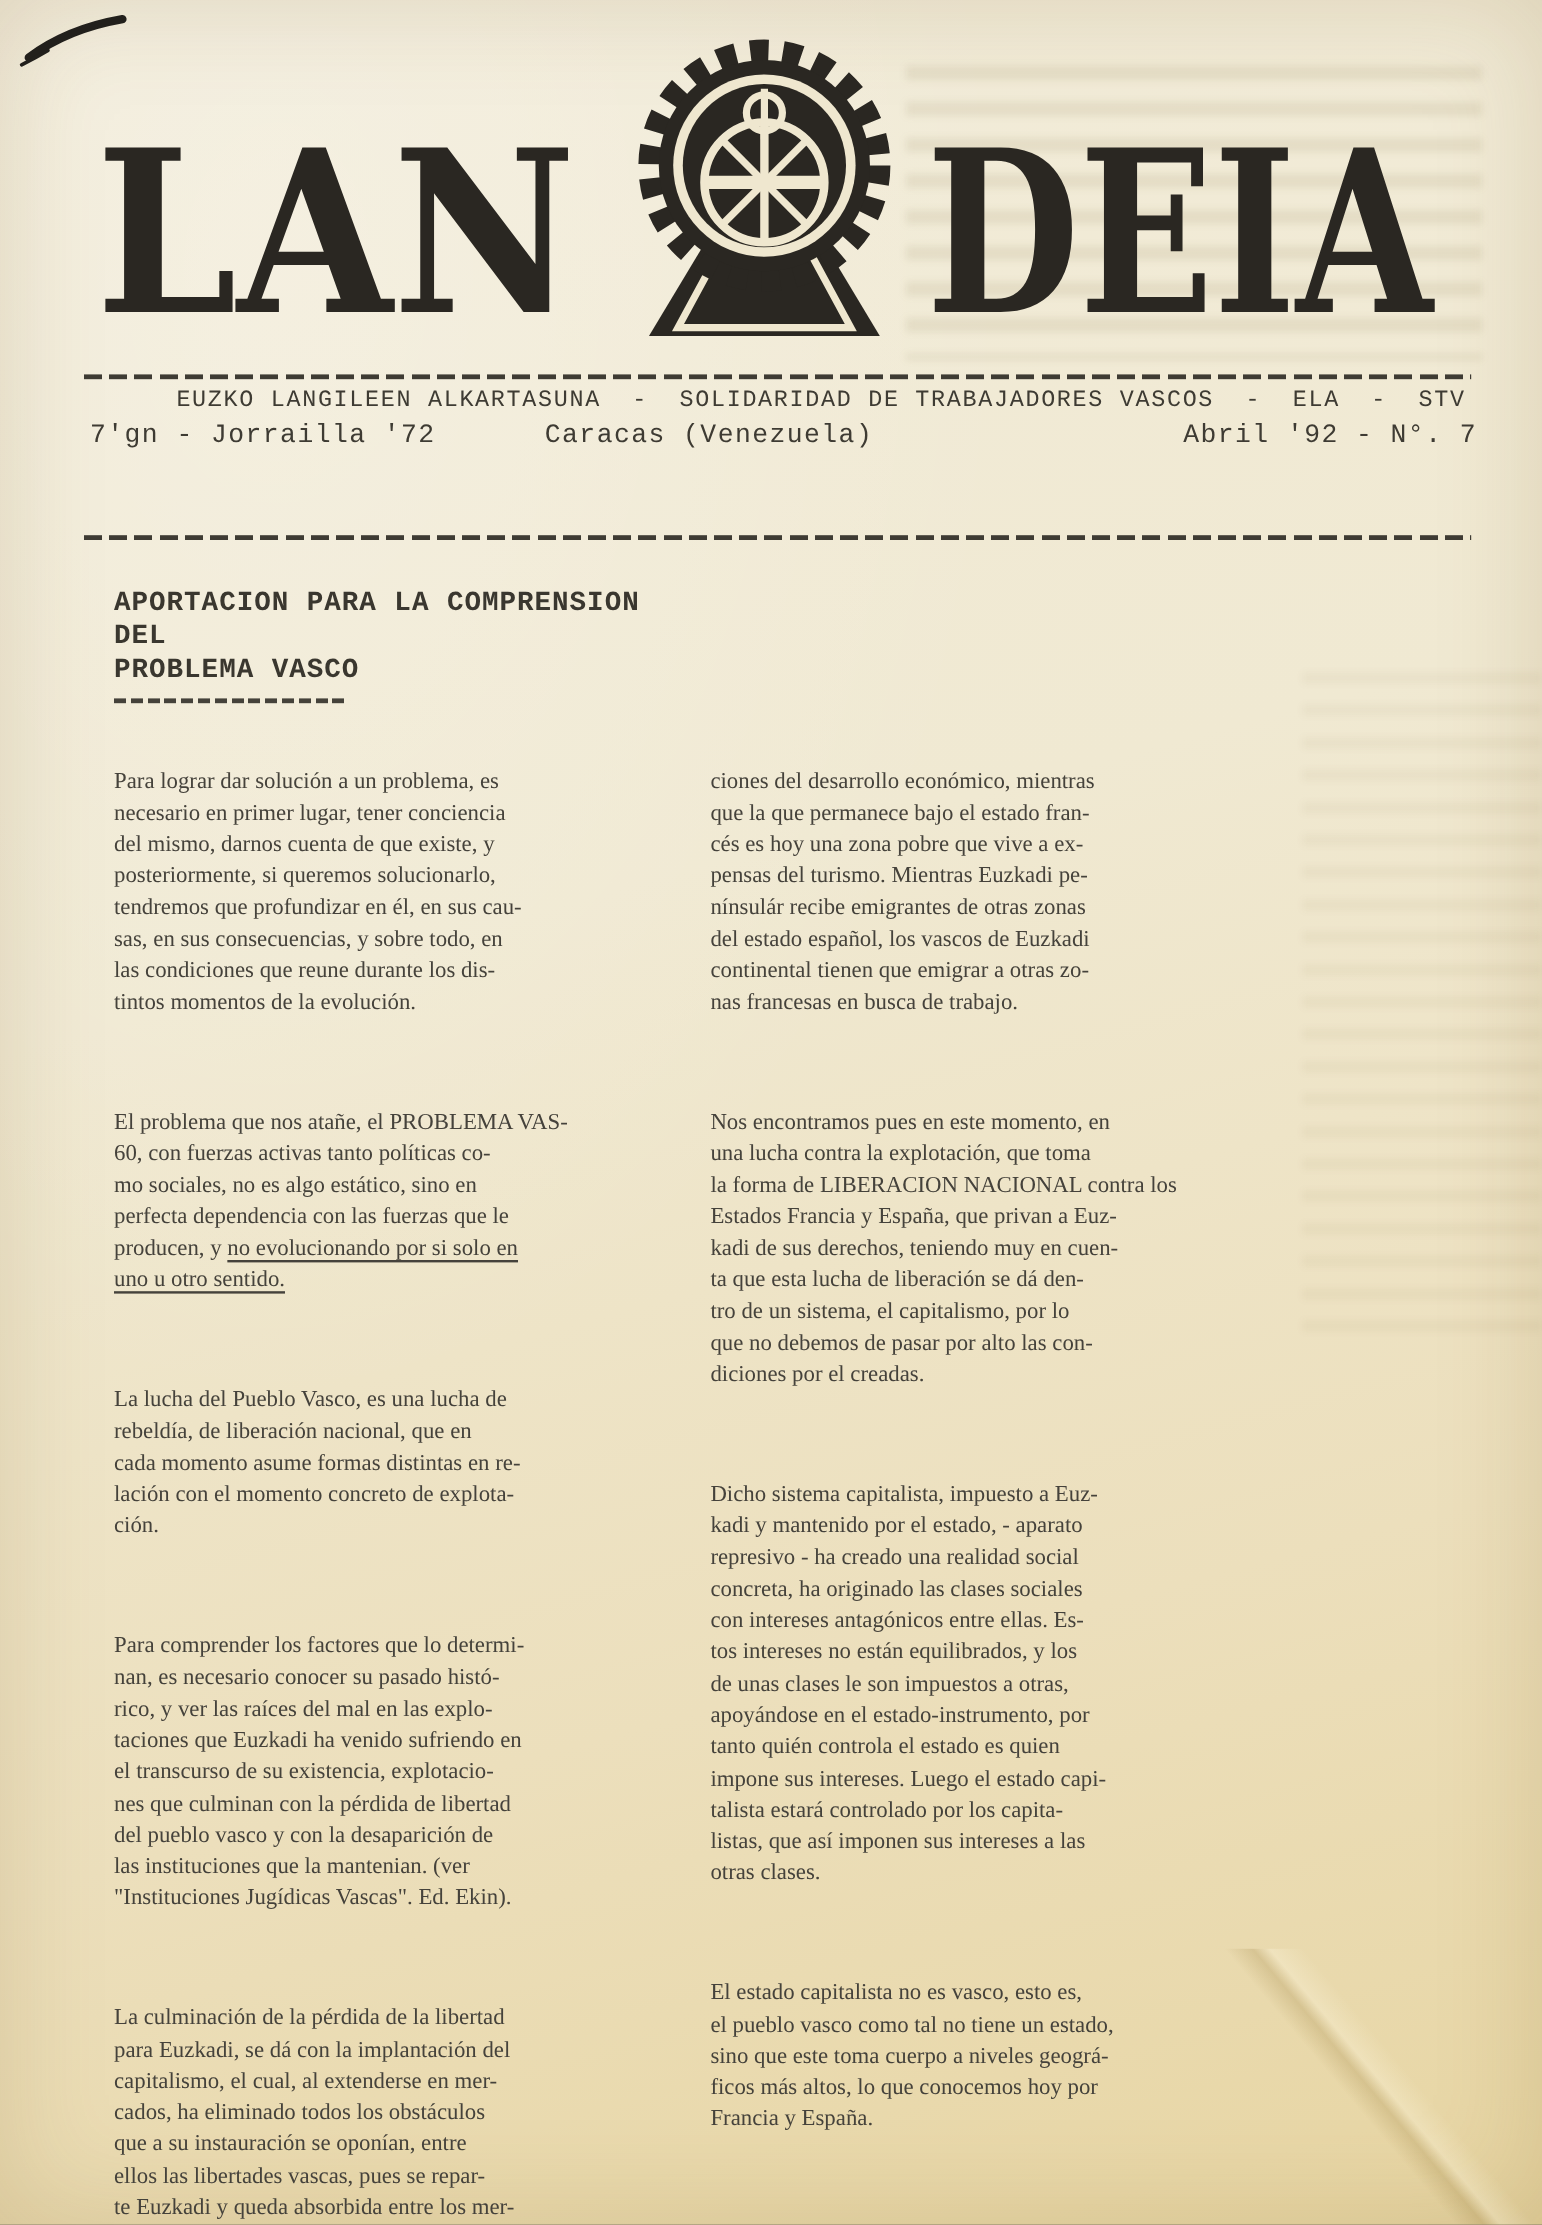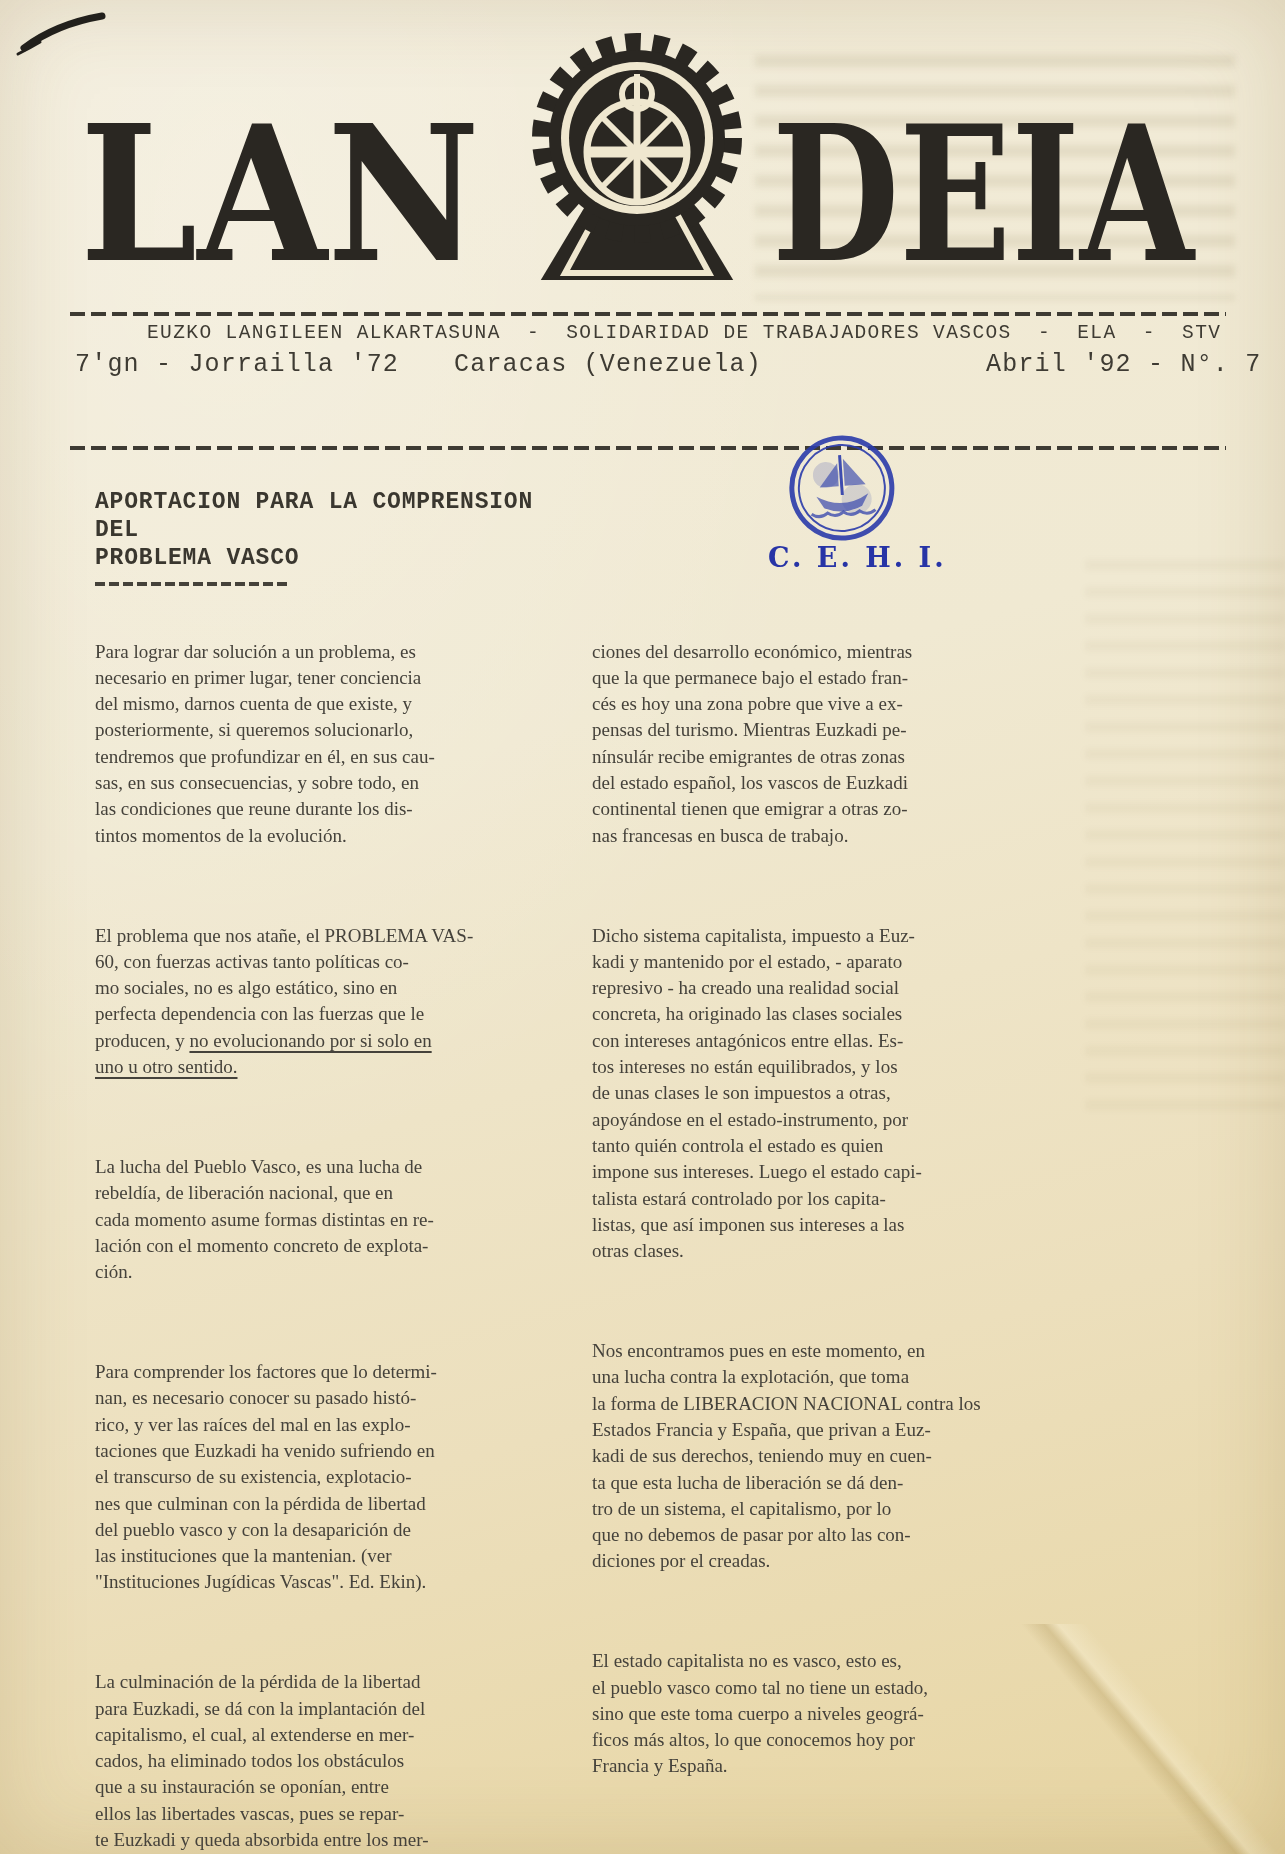--- a/index.html
+++ b/index.html
@@ -19,21 +19,21 @@
     background:repeating-linear-gradient(180deg, rgba(120,100,52,0.09) 0 10px, transparent 10px 27px);}
   .crease{position:absolute;right:0;bottom:0;width:280px;height:230px;pointer-events:none;
     background:linear-gradient(50deg, transparent 44%, rgba(140,110,40,0.20) 49%, rgba(255,250,230,0.28) 52%, transparent 58%);}
   .masthead{position:absolute;left:72px;top:28px;width:1130px;height:252px;}
   .rule{position:absolute;height:4px;
     background:repeating-linear-gradient(90deg,#3e3b33 0 15px, transparent 15px 21px);}
   .rule1{left:70px;top:312px;width:1156px;}
   .rule2{left:70px;top:446px;width:1156px;}
   .org-line{position:absolute;left:118px;top:322px;font-size:19.5px;letter-spacing:1.4px;
     white-space:pre-wrap;color:#3e3b33;margin-left:29px;}
-  .issue-line span{position:absolute;top:350px;font-size:25px;letter-spacing:1.2px;
+  .issue-line span{position:absolute;top:350px;font-size:22px;letter-spacing:1.2px;
     white-space:pre-wrap;color:#3e3b33;}
   .i-left{left:75px;} .i-center{left:422px;margin-left:32px;} .i-right{left:986px;}
   .article-title{position:absolute;left:95px;top:488px;width:470px;}
   .article-title h1{margin:0;font-size:23px;font-weight:700;line-height:28px;
     white-space:pre-line;letter-spacing:0.8px;color:#3a372f;font-family:inherit;}
   .title-rule{margin-top:10px;width:192px;height:4px;
     background:repeating-linear-gradient(90deg,#45423a 0 10px, transparent 10px 14px);}
   .stamp{position:absolute;left:768px;top:434px;width:148px;text-align:center;}
   .stamp svg{display:block;margin:0 auto;}
   .stamp-label{margin-top:-4px;font-family:"DejaVu Serif","Liberation Serif",serif;
@@ -89,36 +89,20 @@
   <div class="org-line">EUZKO LANGILEEN ALKARTASUNA  -  SOLIDARIDAD DE TRABAJADORES VASCOS  -  ELA  -  STV</div>
 
   <div class="issue-line">
     <span class="i-left">7'gn - Jorrailla '72</span>
     <span class="i-center">Caracas (Venezuela)</span>
     <span class="i-right">Abril '92 - N°. 7</span>
   </div>
 
   <div class="rule rule2"></div>
 
-  <div class="stamp">
-    <svg width="140" height="112" viewBox="0 0 140 112">
-      <g stroke="#2b3cab" fill="none" opacity="0.9" transform="rotate(-4 70 56)">
-        <circle cx="70" cy="54" r="50" stroke-width="5"></circle>
-        <circle cx="70" cy="54" r="43" stroke-width="2"></circle>
-        <circle cx="55" cy="40" r="13" fill="#2b3cab" stroke="none" opacity="0.20"></circle>
-        <circle cx="84" cy="66" r="15" fill="#2b3cab" stroke="none" opacity="0.16"></circle>
-        <path d="M44 61 q26 16 52 0 l-7 12 q-19 9 -38 0 z" fill="#2b3cab" stroke="none" opacity="0.72"></path>
-        <line x1="70" y1="21" x2="70" y2="61" stroke-width="3"></line>
-        <path d="M73 25 L94 52 L73 52 Z" fill="#2b3cab" stroke="none" opacity="0.68"></path>
-        <path d="M67 29 L48 52 L67 52 Z" fill="#2b3cab" stroke="none" opacity="0.68"></path>
-        <path d="M38 78 q8 6 16 0 q8 6 16 0 q8 6 16 0 q8 6 16 0" stroke-width="3" opacity="0.8"></path>
-      </g>
-    </svg>
-    <div class="stamp-label">C. E. H. I.</div>
-  </div>
 
   <div class="article-title">
     <h1>APORTACION PARA LA COMPRENSION DEL
 PROBLEMA VASCO</h1>
     <div class="title-rule"></div>
   </div>
 
   <div class="col col-left">
     <p>Para lograr dar solución a un problema, es
 necesario en primer lugar, tener conciencia
@@ -162,42 +146,42 @@
 
   <div class="col col-right">
     <p>ciones del desarrollo económico, mientras
 que la que permanece bajo el estado fran-
 cés es hoy una zona pobre que vive a ex-
 pensas del turismo. Mientras Euzkadi pe-
 nínsulár recibe emigrantes de otras zonas
 del estado español, los vascos de Euzkadi
 continental tienen que emigrar a otras zo-
 nas francesas en busca de trabajo.</p>
+    <p>Nos encontramos pues en este momento, en
+una lucha contra la explotación, que toma
+la forma de LIBERACION NACIONAL contra los
+Estados Francia y España, que privan a Euz-
+kadi de sus derechos, teniendo muy en cuen-
+ta que esta lucha de liberación se dá den-
+tro de un sistema, el capitalismo, por lo
+que no debemos de pasar por alto las con-
+diciones por el creadas.</p>
     <p>Dicho sistema capitalista, impuesto a Euz-
 kadi y mantenido por el estado, - aparato
 represivo - ha creado una realidad social
 concreta, ha originado las clases sociales
 con intereses antagónicos entre ellas. Es-
 tos intereses no están equilibrados, y los
 de unas clases le son impuestos a otras,
 apoyándose en el estado-instrumento, por
 tanto quién controla el estado es quien
 impone sus intereses. Luego el estado capi-
 talista estará controlado por los capita-
 listas, que así imponen sus intereses a las
 otras clases.</p>
-    <p>Nos encontramos pues en este momento, en
-una lucha contra la explotación, que toma
-la forma de LIBERACION NACIONAL contra los
-Estados Francia y España, que privan a Euz-
-kadi de sus derechos, teniendo muy en cuen-
-ta que esta lucha de liberación se dá den-
-tro de un sistema, el capitalismo, por lo
-que no debemos de pasar por alto las con-
-diciones por el creadas.</p>
     <p>El estado capitalista no es vasco, esto es,
 el pueblo vasco como tal no tiene un estado,
 sino que este toma cuerpo a niveles geográ-
 ficos más altos, lo que conocemos hoy por
 Francia y España.</p>
     <p>Aunque es indudable que los capitales vascos
 han intervenido en la formación de estos
 estados (sobre todo en el caso de España),
 el PUEBLO VASCO no ha intervenido más que
 en el papel de víctima, que se encuentra

